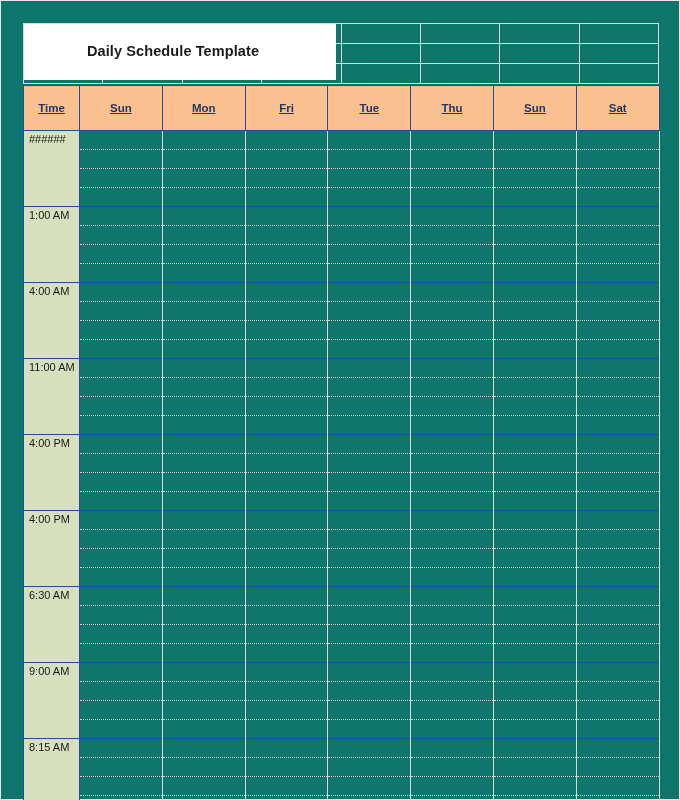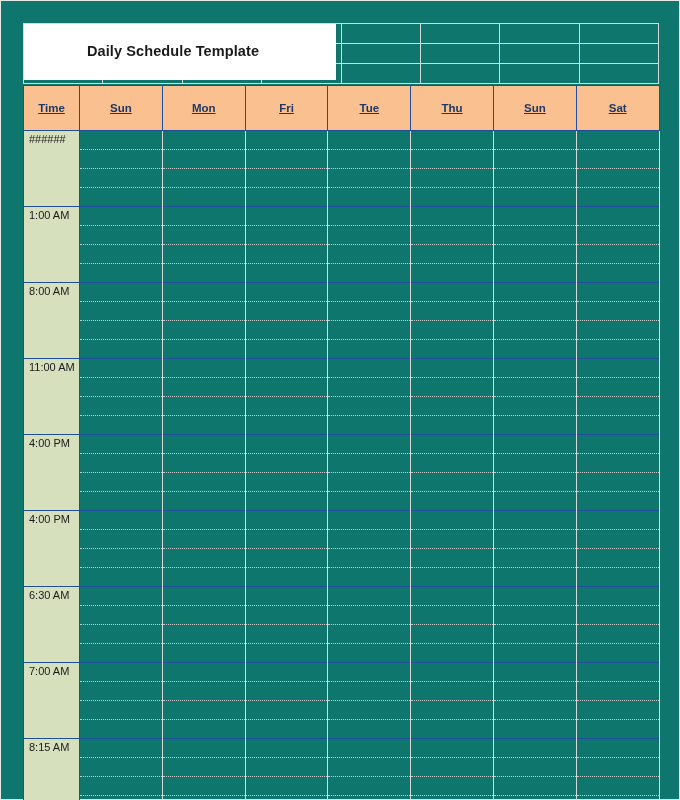--- a/index.html
+++ b/index.html
@@ -268,21 +268,21 @@
         <tr>
           <td></td>
           <td></td>
           <td></td>
           <td></td>
           <td></td>
           <td></td>
           <td></td>
         </tr>
         <tr class="hour-start">
-          <td class="time" rowspan="4">8:00 AM</td>
+          <td class="time" rowspan="4">4:00 AM</td>
           <td></td>
           <td></td>
           <td></td>
           <td></td>
           <td></td>
           <td></td>
           <td></td>
         </tr>
         <tr>
           <td></td>
@@ -453,21 +453,21 @@
         <tr>
           <td></td>
           <td></td>
           <td></td>
           <td></td>
           <td></td>
           <td></td>
           <td></td>
         </tr>
         <tr class="hour-start">
-          <td class="time" rowspan="4">7:00 AM</td>
+          <td class="time" rowspan="4">9:00 AM</td>
           <td></td>
           <td></td>
           <td></td>
           <td></td>
           <td></td>
           <td></td>
           <td></td>
         </tr>
         <tr>
           <td></td>

